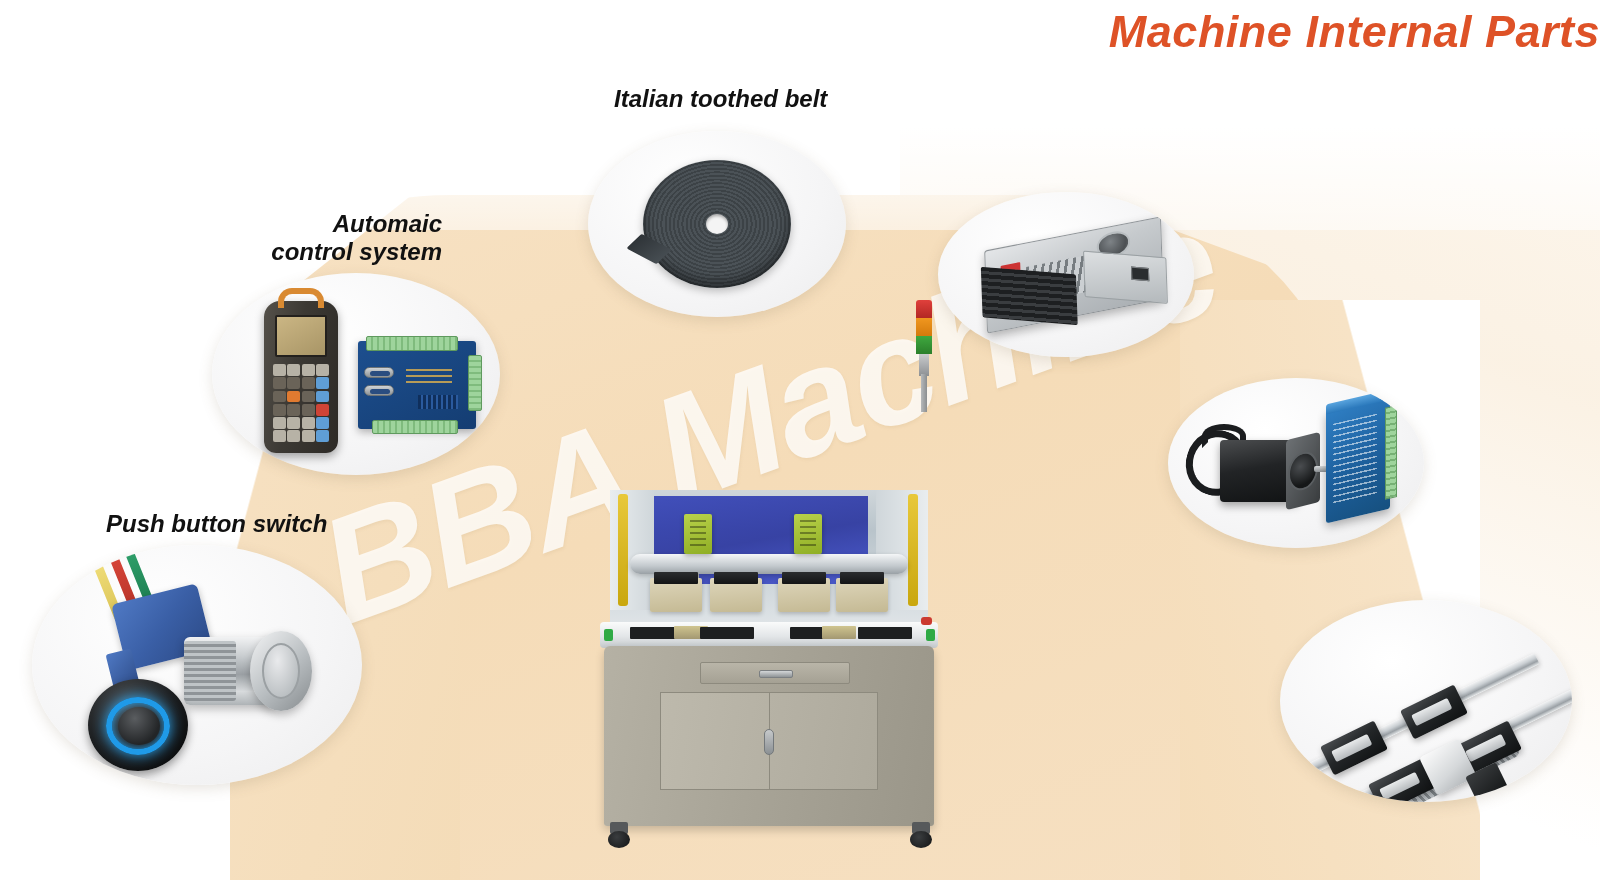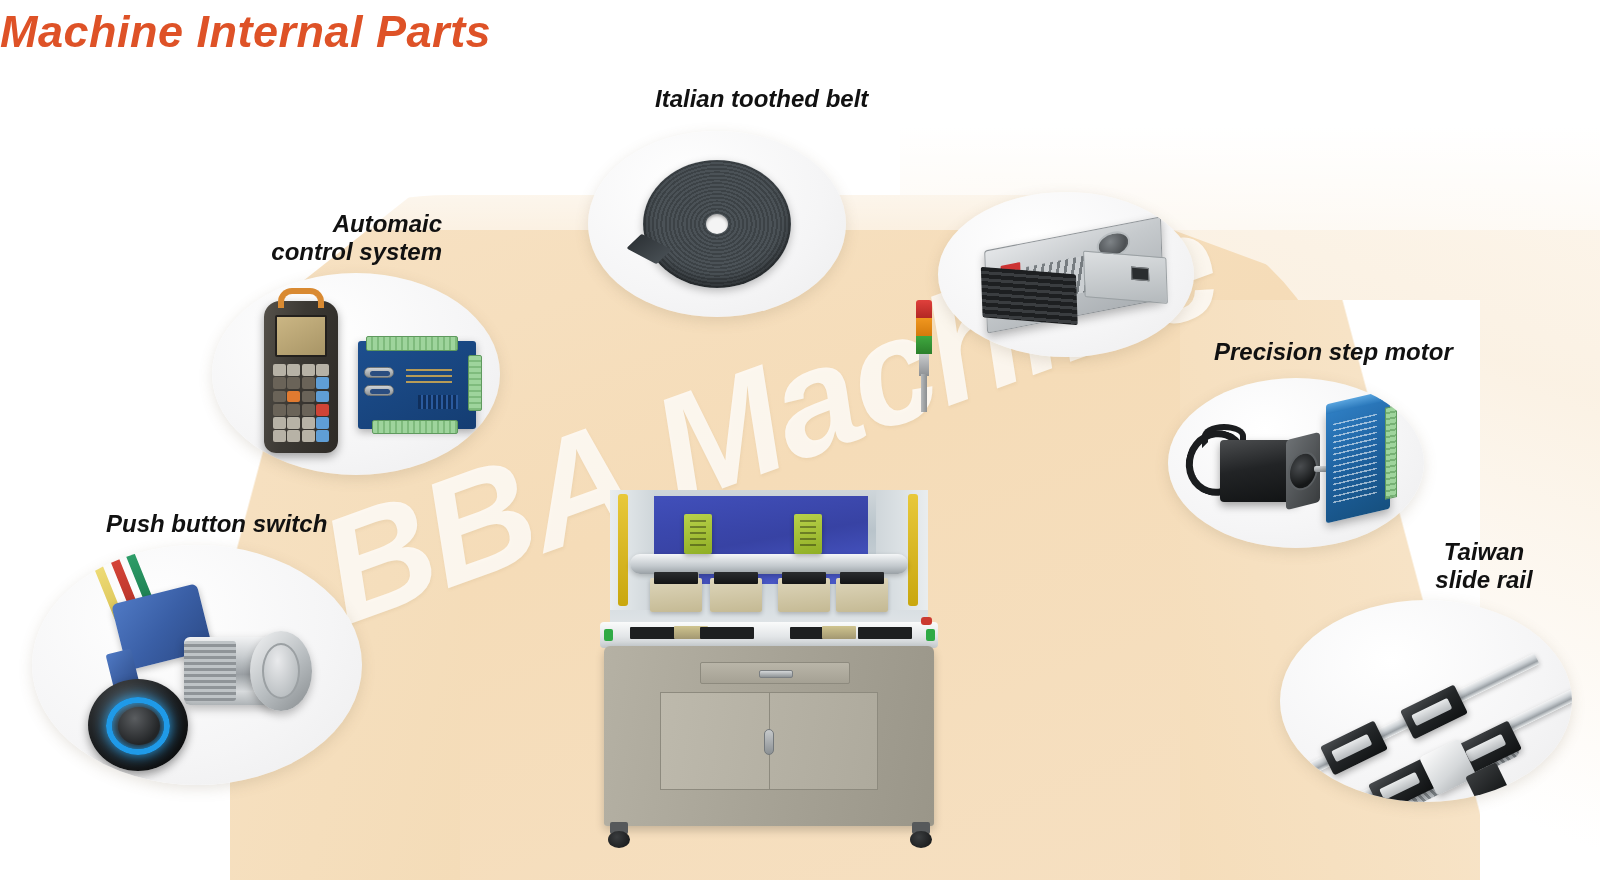--- a/index.html
+++ b/index.html
@@ -46,31 +46,31 @@
     font-size:150px; font-weight:bold; font-style:italic;
     color:rgba(255,255,255,.78);
     transform:rotate(-20deg);
     letter-spacing:-2px; white-space:nowrap;
     text-shadow:0 2px 3px rgba(200,170,130,.18);
     pointer-events:none;
   }
 
   
   .title {
-    position:absolute; left:0; top:6px; width:1600px; text-align:left;
+    position:absolute; left:0; top:6px; width:1600px; text-align:right;
     font-size:45px; font-weight:bold; font-style:italic; color:#de5227;
     letter-spacing:.5px;
   }
 
   
   .label {
     position:absolute; font-weight:bold; font-style:italic; color:#111;
     font-size:24px; line-height:1.17; white-space:pre-line;
   }
-  .lbl-belt   { left:614px; top:85px;margin-left:41px; }
+  .lbl-belt   { left:614px; top:85px; }
   .lbl-power  { left:980px; top:134px; text-align:center; width:196px; }
   .lbl-ctrl   { left:266px; top:210px; text-align:right; width:176px; }
   .lbl-push   { left:106px; top:510px; }
   .lbl-motor  { left:1214px; top:338px; }
   .lbl-rail   { left:1428px; top:538px; text-align:center; width:112px; }
 
   
   .bubble {
     position:absolute; border-radius:50%;
     background:radial-gradient(ellipse at 38% 30%,#ffffff 0%,#f5f5f6 60%,#ececed 100%);
@@ -558,43 +558,40 @@
     <div class="motor-body"></div>
     <div class="motor-face"></div>
     <div class="motor-ring"></div>
     <div class="motor-shaft"></div>
     <div class="drive">
       <div class="drive-top"></div>
       <div class="drive-txt"></div>
       <div class="drive-term"></div>
     </div>
   </div>
-  <div class="label lbl-motor">Precision step motor</div>
 
   <div class="bubble b-rail">
     <div class="rail rail-a"></div>
     <div class="rail rail-b"></div>
     <div class="screw"></div>
     <div class="block bl2">
         <em></em>
       </div>
     <div class="block bl1">
         <em></em>
       </div>
     <div class="block bl4">
         <em></em>
       </div>
     <div class="block bl3">
         <em></em>
       </div>
     <div class="nut-housing"></div>
     <div class="coupler"></div>
   </div>
-  <div class="label lbl-rail">Taiwan
-slide rail</div>
 
   <div class="machine">
 
     <div class="tower">
       <div class="tower-red"></div>
       <div class="tower-amb"></div>
       <div class="tower-grn"></div>
       <div class="tower-base"></div>
       <div class="tower-pole"></div>
     </div>

